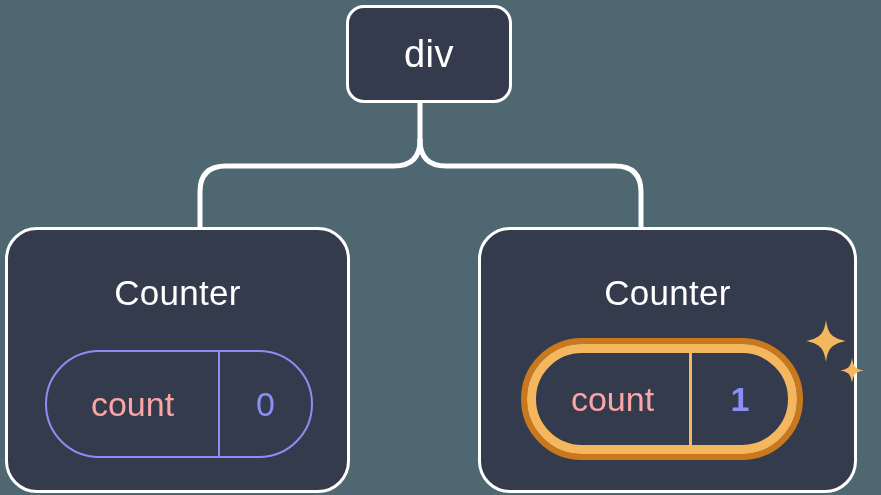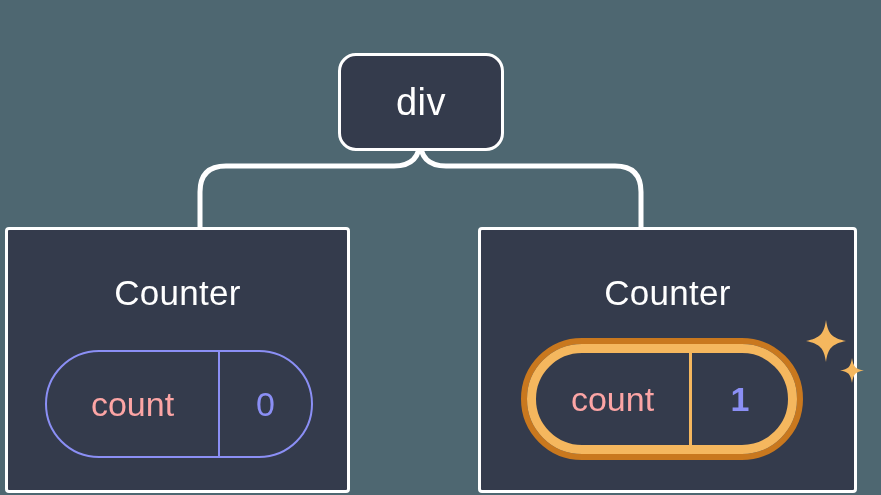--- a/index.html
+++ b/index.html
@@ -30,25 +30,24 @@
   }
   
   .node {
     position: absolute;
     background: #343b4c;
     border: 3px solid #ffffff;
     border-radius: 18px;
     box-sizing: border-box;
   }
   #node-div {
-    left: 338px;
+    left: 346px;
     top: 5px;
     width: 166px;
     height: 98px;
-    margin-top: 48px;
   }
   #node-div .node-title {
     position: absolute;
     left: 0;
     top: 0;
     width: 100%;
     height: 100%;
     display: flex;
     align-items: center;
     justify-content: center;
@@ -56,21 +55,21 @@
     font-size: 38px;
     font-weight: 400;
     letter-spacing: 0.5px;
   }
   .card {
     position: absolute;
     top: 227px;
     height: 266px;
     background: #343b4c;
     border: 3px solid #ffffff;
-    border-radius: 4px;
+    border-radius: 32px;
     box-sizing: border-box;
   }
   #card-left {
     left: 5px;
     width: 345px;
   }
   #card-right {
     left: 478px;
     width: 379px;
   }

